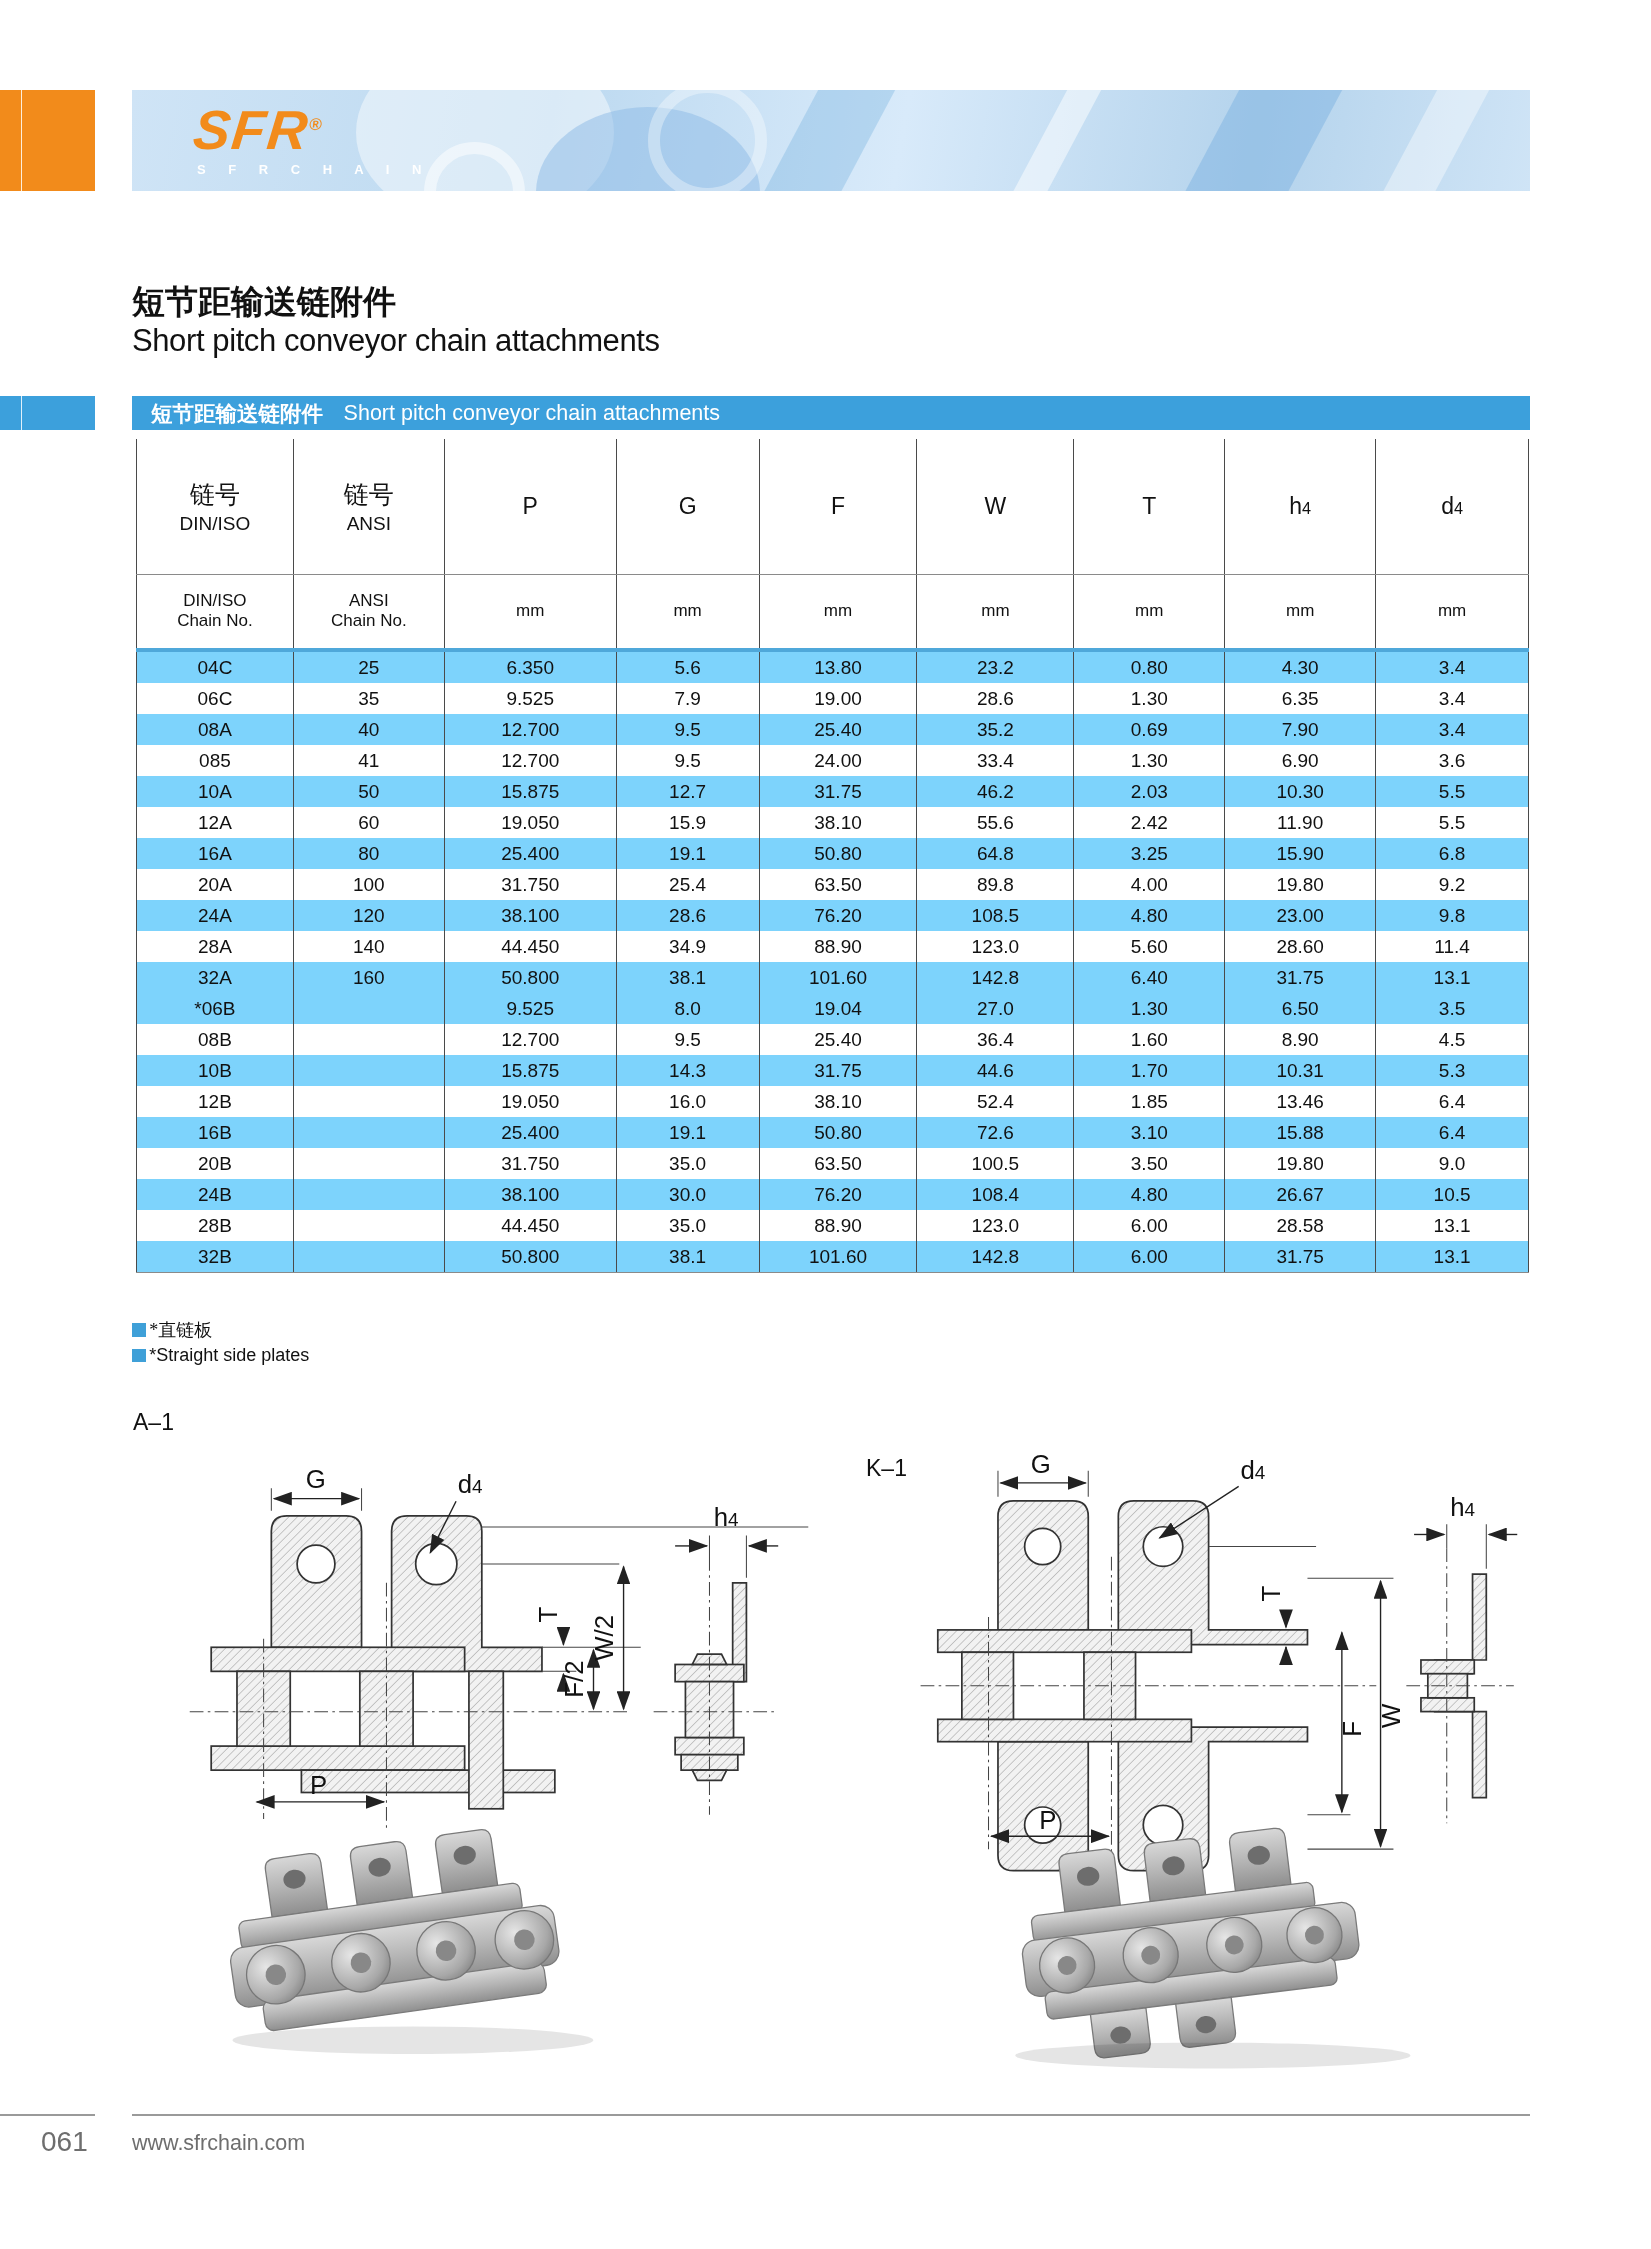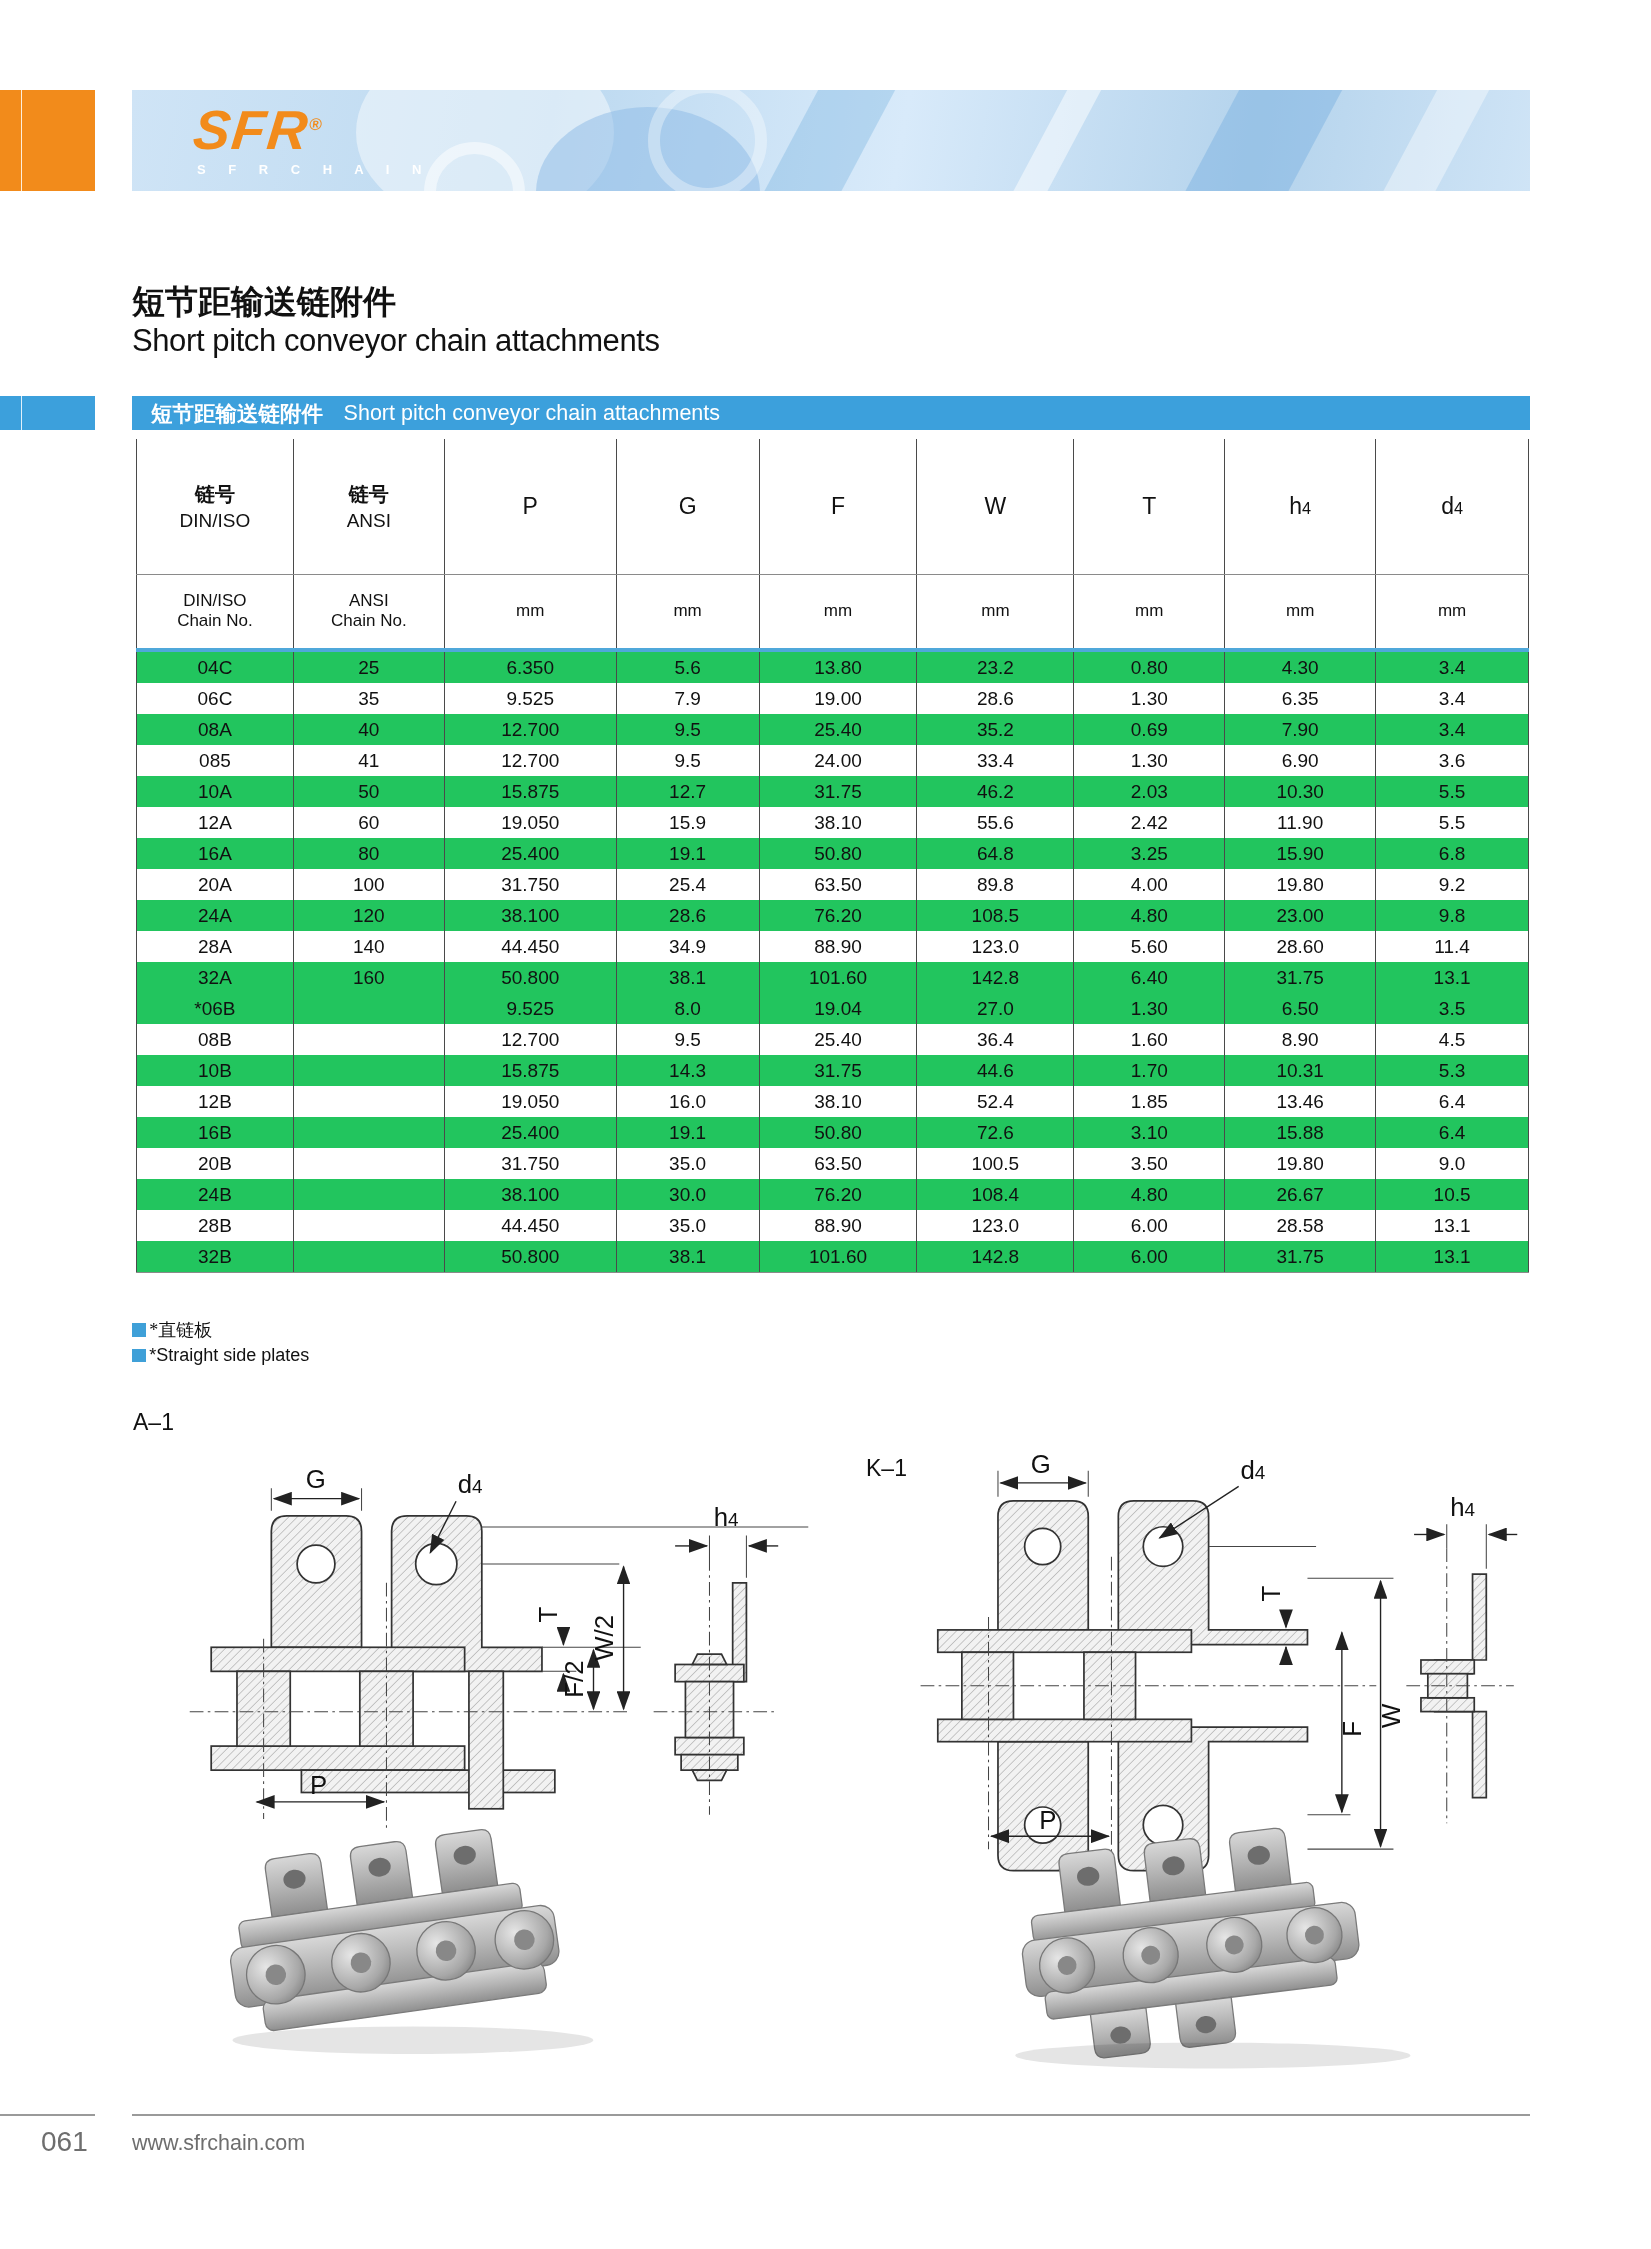--- a/index.html
+++ b/index.html
@@ -30,31 +30,31 @@
 
   
   #table{left:136px;top:439px;width:1393px;color:#111;}
   .trow,.hrow{display:flex;width:1393px;}
   .tcell{box-sizing:border-box;border-right:0.9px solid #4a4a4a;text-align:center;overflow:hidden;}
   .tcell:first-child{border-left:0.9px solid #4a4a4a;}
   .c0{width:158px;} .c1{width:151px;} .c2{width:172px;} .c3{width:143px;} .c4{width:158px;}
   .c5{width:157px;} .c6{width:151px;} .c7{width:151px;} .c8{width:153px;}
   #hrow1{height:135px;}
   #hrow1 .tcell{display:flex;flex-direction:column;align-items:center;justify-content:center;}
-  #hrow1 .zh{font-size:20px;font-weight:700;}
+  #hrow1 .zh{font-size:25px;font-weight:400;}
   #hrow1 .code{font-size:19px;margin-top:1.7px;}
   #hrow1 .letter{font-size:23px;}
   #hrow1 .sub{font-size:16.3px;}
   #hline{height:0.9px;background:#8a8a8a;width:1393px;}
   #hrow2{height:73px;}
   #hrow2 .tcell{display:flex;flex-direction:column;align-items:center;justify-content:center;font-size:17px;line-height:20.6px;}
   #blue-border{height:4.3px;background:#4FA8DA;width:1393px;}
   .trow{height:31px;}
   .trow .tcell{font-size:19px;line-height:31px;}
-  .trow.odd{background:#22c55e;}
+  .trow.odd{background:#7dd3fc;}
   .trow.even{background:#ffffff;}
   #tbottom{height:0.9px;background:#8a8a8a;width:1393px;}
 
   
   .footnote{left:132px;font-size:18px;color:#111;display:flex;align-items:center;}
   .fsquare{width:13.8px;height:13.8px;background:#3FA0D8;margin-right:3.4px;flex:0 0 auto;}
 
   
   .diagram-label{font-size:23px;color:#111;}
   svg text{font-family:"Liberation Sans",sans-serif;}

